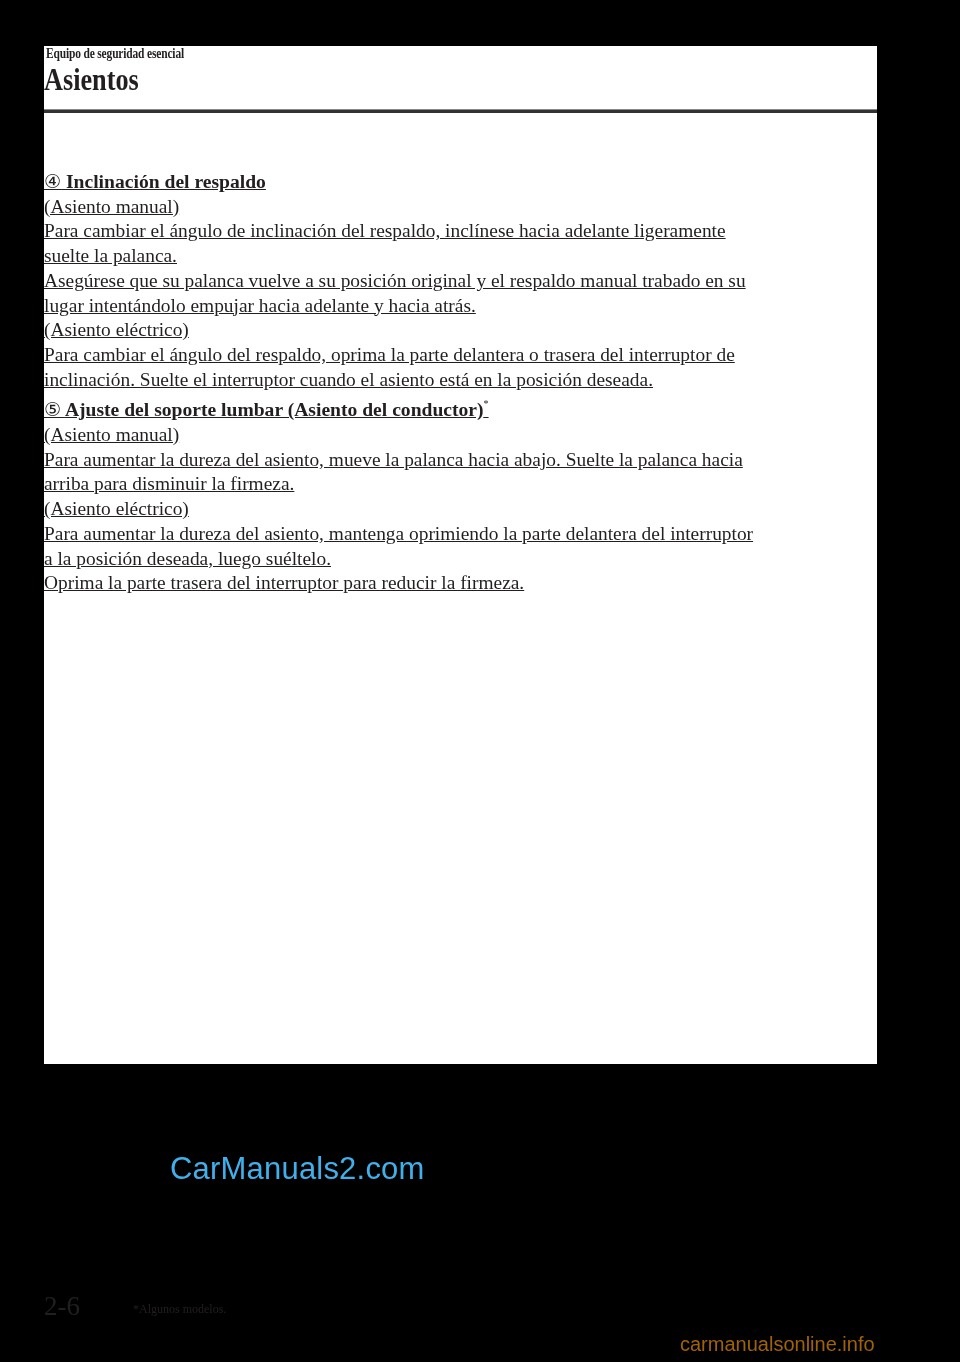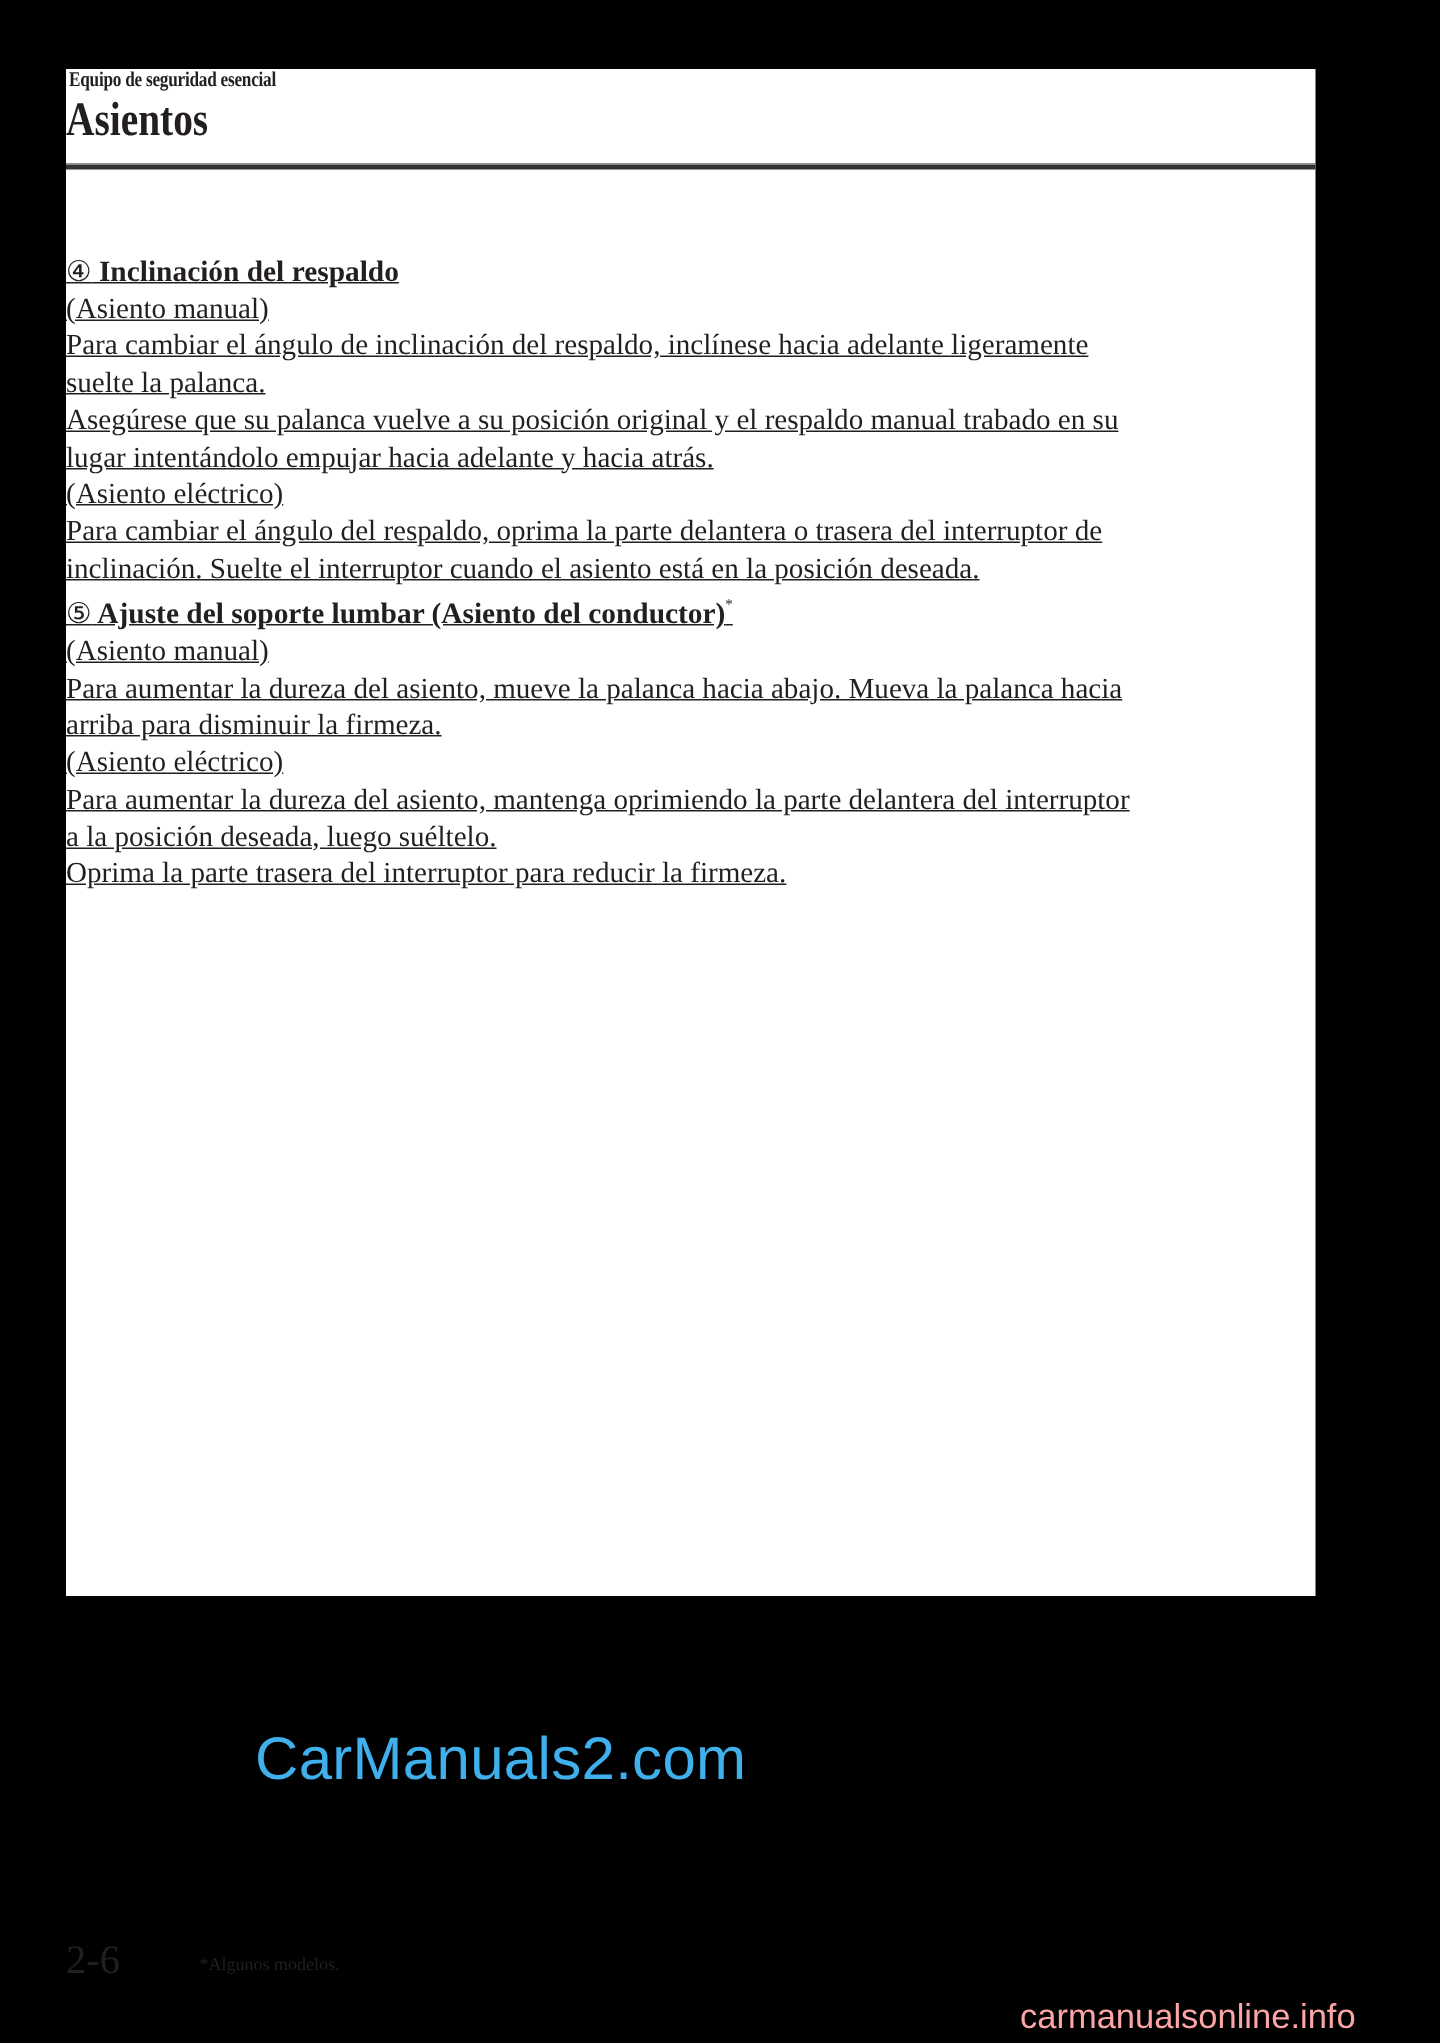--- a/index.html
+++ b/index.html
@@ -24,31 +24,31 @@
   }
   .content {
     position: absolute; left: 0px; top: 123px; width: 833px; font-size: 19.4px; line-height: 24.7px;
   }
   .content p { margin: 0; white-space: nowrap; text-decoration: underline; }
   .heading { font-weight: bold; font-size: 19.6px; }
   .circ { font-weight: normal; font-family: "DejaVu Sans", sans-serif; font-size: 19px; }
   .sup { font-size: 10px; vertical-align: 9px; font-weight: normal; }
   .watermark {
     position: absolute; left: 126px; top: 1105px; font-family: "Liberation Sans", "DejaVu Sans", sans-serif;
-    font-size: 40px; color: #3fb0ec; letter-spacing: 0.2px;
+    font-size: 31px; color: #3fb0ec; letter-spacing: 0.2px;
   }
   .page-number {
     position: absolute; left: 0px; top: 1245px; font-size: 27px; font-weight: normal; line-height: 30px;
   }
   .footnote {
     position: absolute; left: 89px; top: 1254px; font-size: 12px; line-height: 18px;
   }
   .site-watermark {
     position: absolute; left: 680px; top: 1330px; font-family: "Liberation Sans", "DejaVu Sans", sans-serif;
-    font-size: 23px; color: #fca5a5; line-height: 28px;
+    font-size: 20px; color: #a16207; line-height: 28px;
   }
 </style>
 </head>
 <body>
 
 <div class="page">
   <div class="section-label">Equipo de seguridad esencial</div>
   <div class="page-title">Asientos</div>
   <div class="rule"></div>
 
@@ -58,21 +58,21 @@
     <p>Para cambiar el ángulo de inclinación del respaldo, inclínese hacia adelante ligeramente</p>
     <p>suelte la palanca.</p>
     <p>Asegúrese que su palanca vuelve a su posición original y el respaldo manual trabado en su</p>
     <p>lugar intentándolo empujar hacia adelante y hacia atrás.</p>
     <p>(Asiento eléctrico)</p>
     <p>Para cambiar el ángulo del respaldo, oprima la parte delantera o trasera del interruptor de</p>
     <p>inclinación. Suelte el interruptor cuando el asiento está en la posición deseada.</p>
 
     <p class="heading"><span class="circ">⑤</span> <span>Ajuste del soporte lumbar (Asiento del conductor)</span><span class="sup">*</span></p>
     <p>(Asiento manual)</p>
-    <p>Para aumentar la dureza del asiento, mueve la palanca hacia abajo. Mueva la palanca hacia</p>
+    <p>Para aumentar la dureza del asiento, mueve la palanca hacia abajo. Suelte la palanca hacia</p>
     <p>arriba para disminuir la firmeza.</p>
     <p>(Asiento eléctrico)</p>
     <p>Para aumentar la dureza del asiento, mantenga oprimiendo la parte delantera del interruptor</p>
     <p>a la posición deseada, luego suéltelo.</p>
     <p>Oprima la parte trasera del interruptor para reducir la firmeza.</p>
   </div>
 
   <div class="watermark">CarManuals2.com</div>
 
   <div class="page-number">2-6</div>

